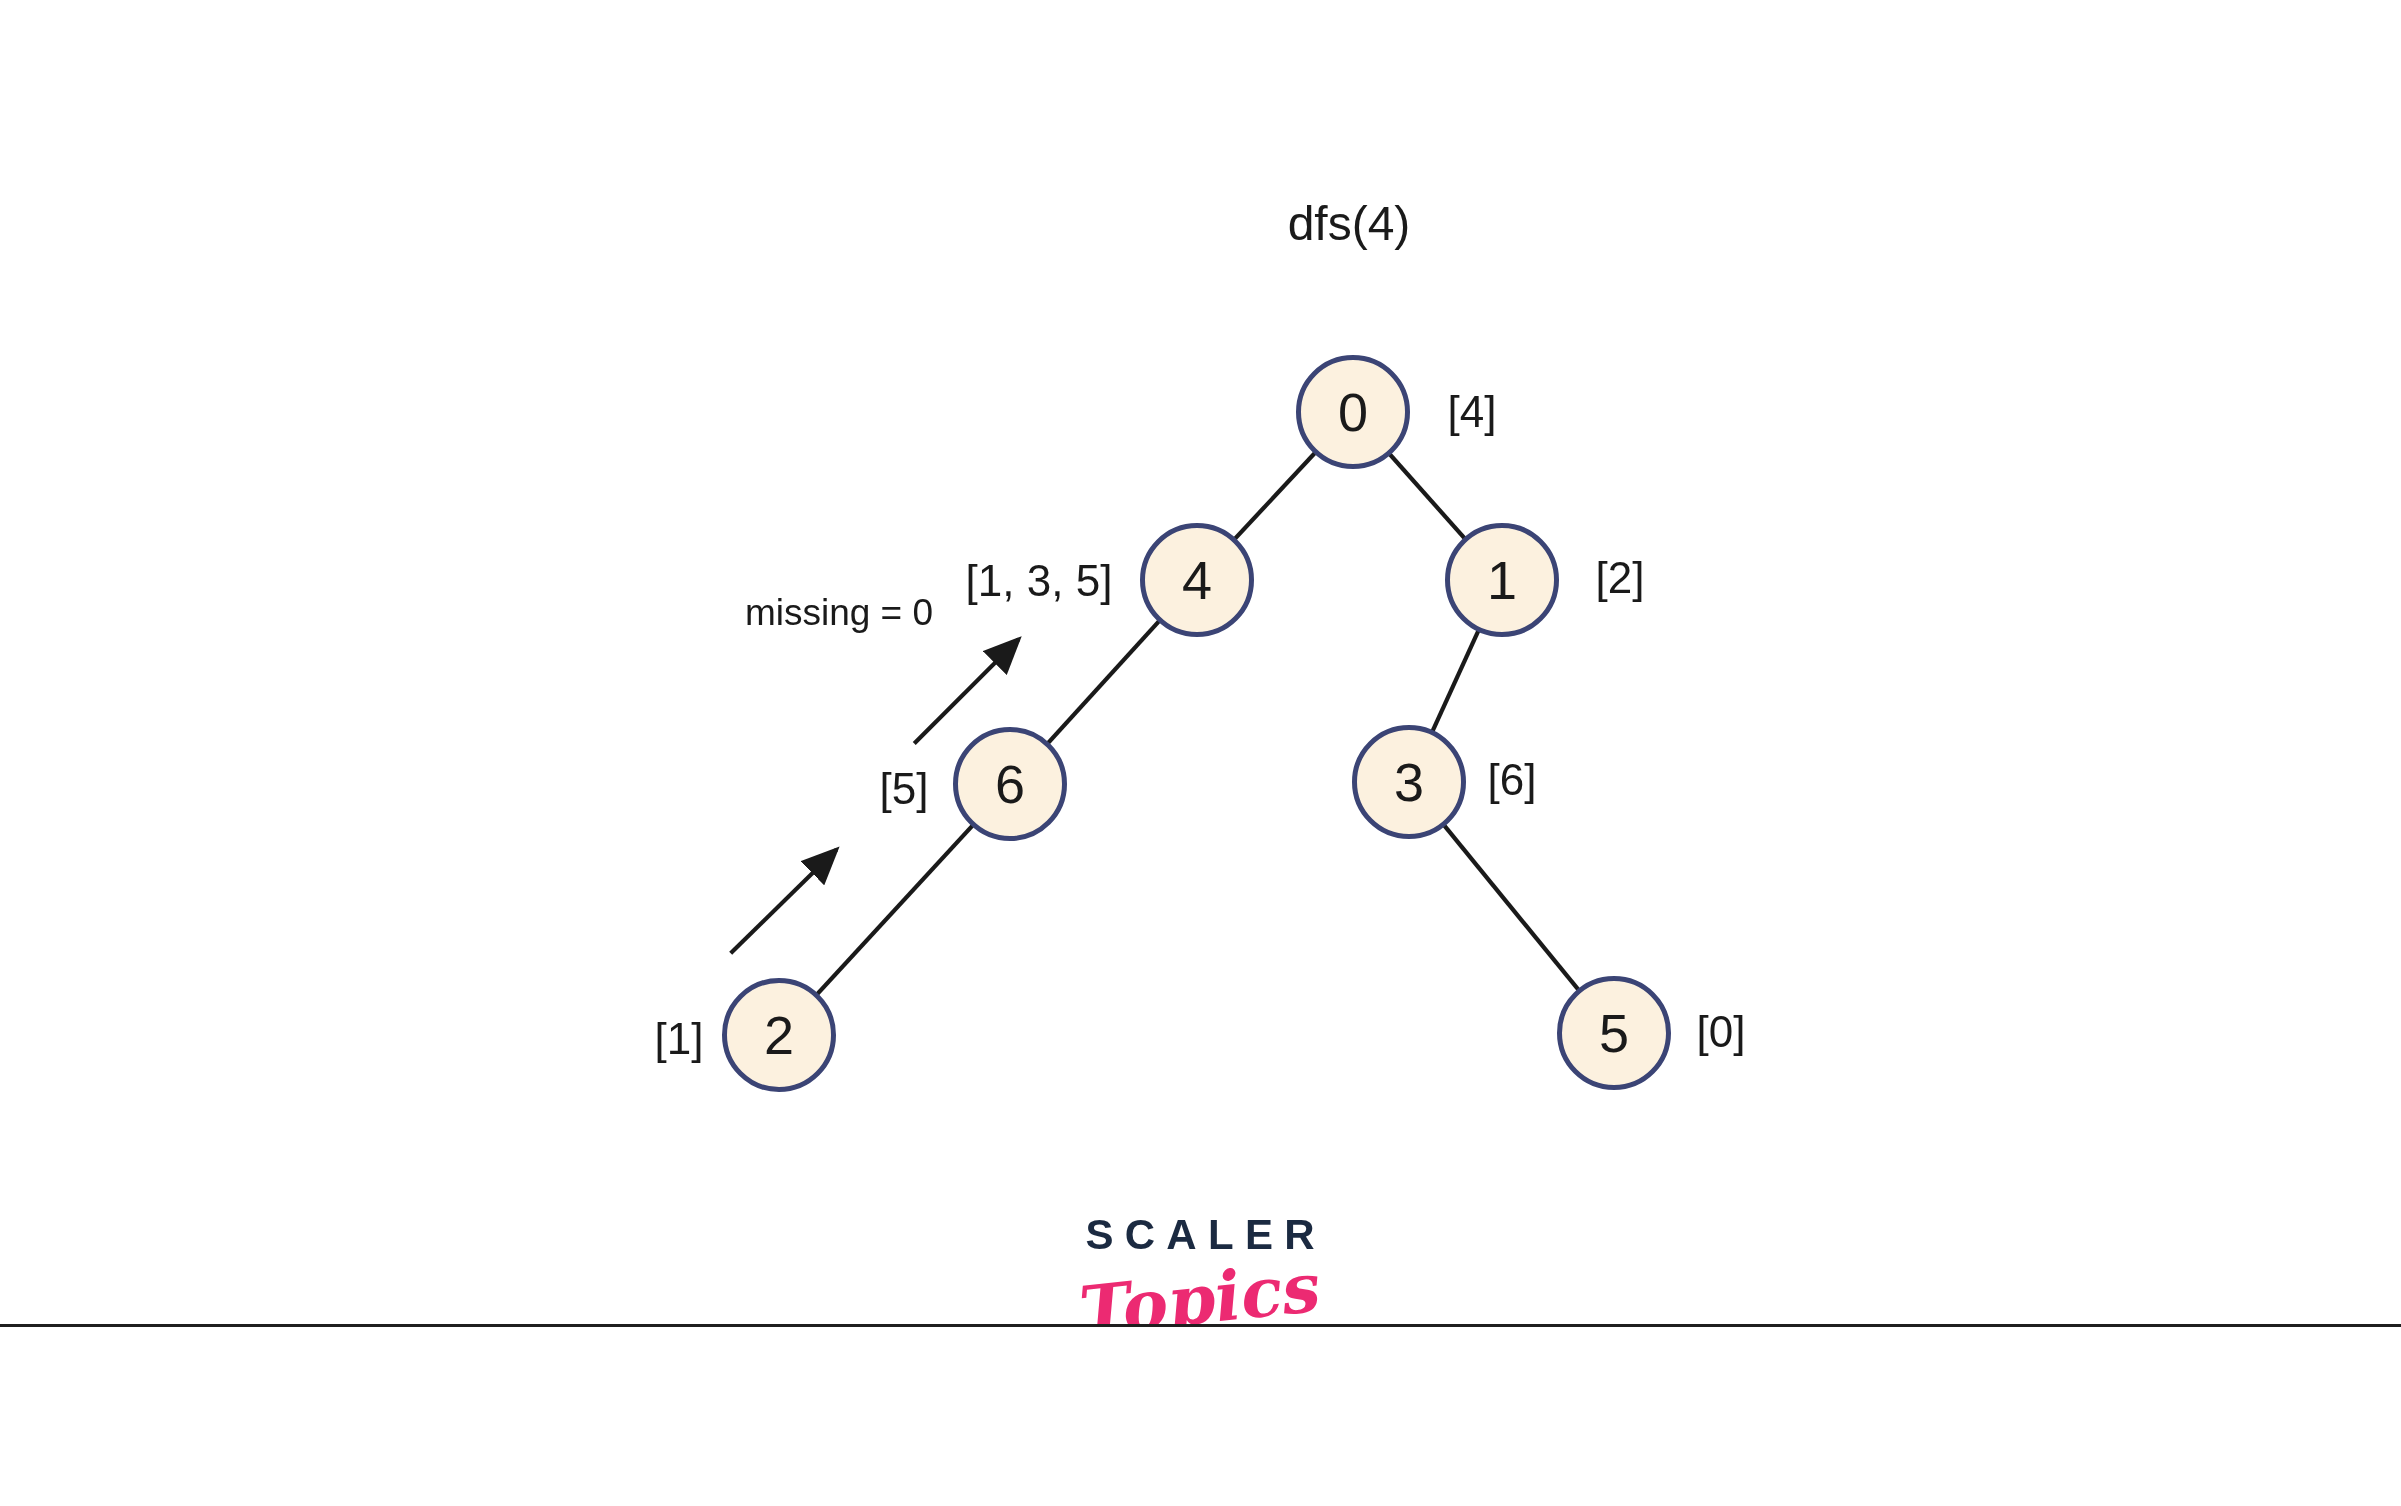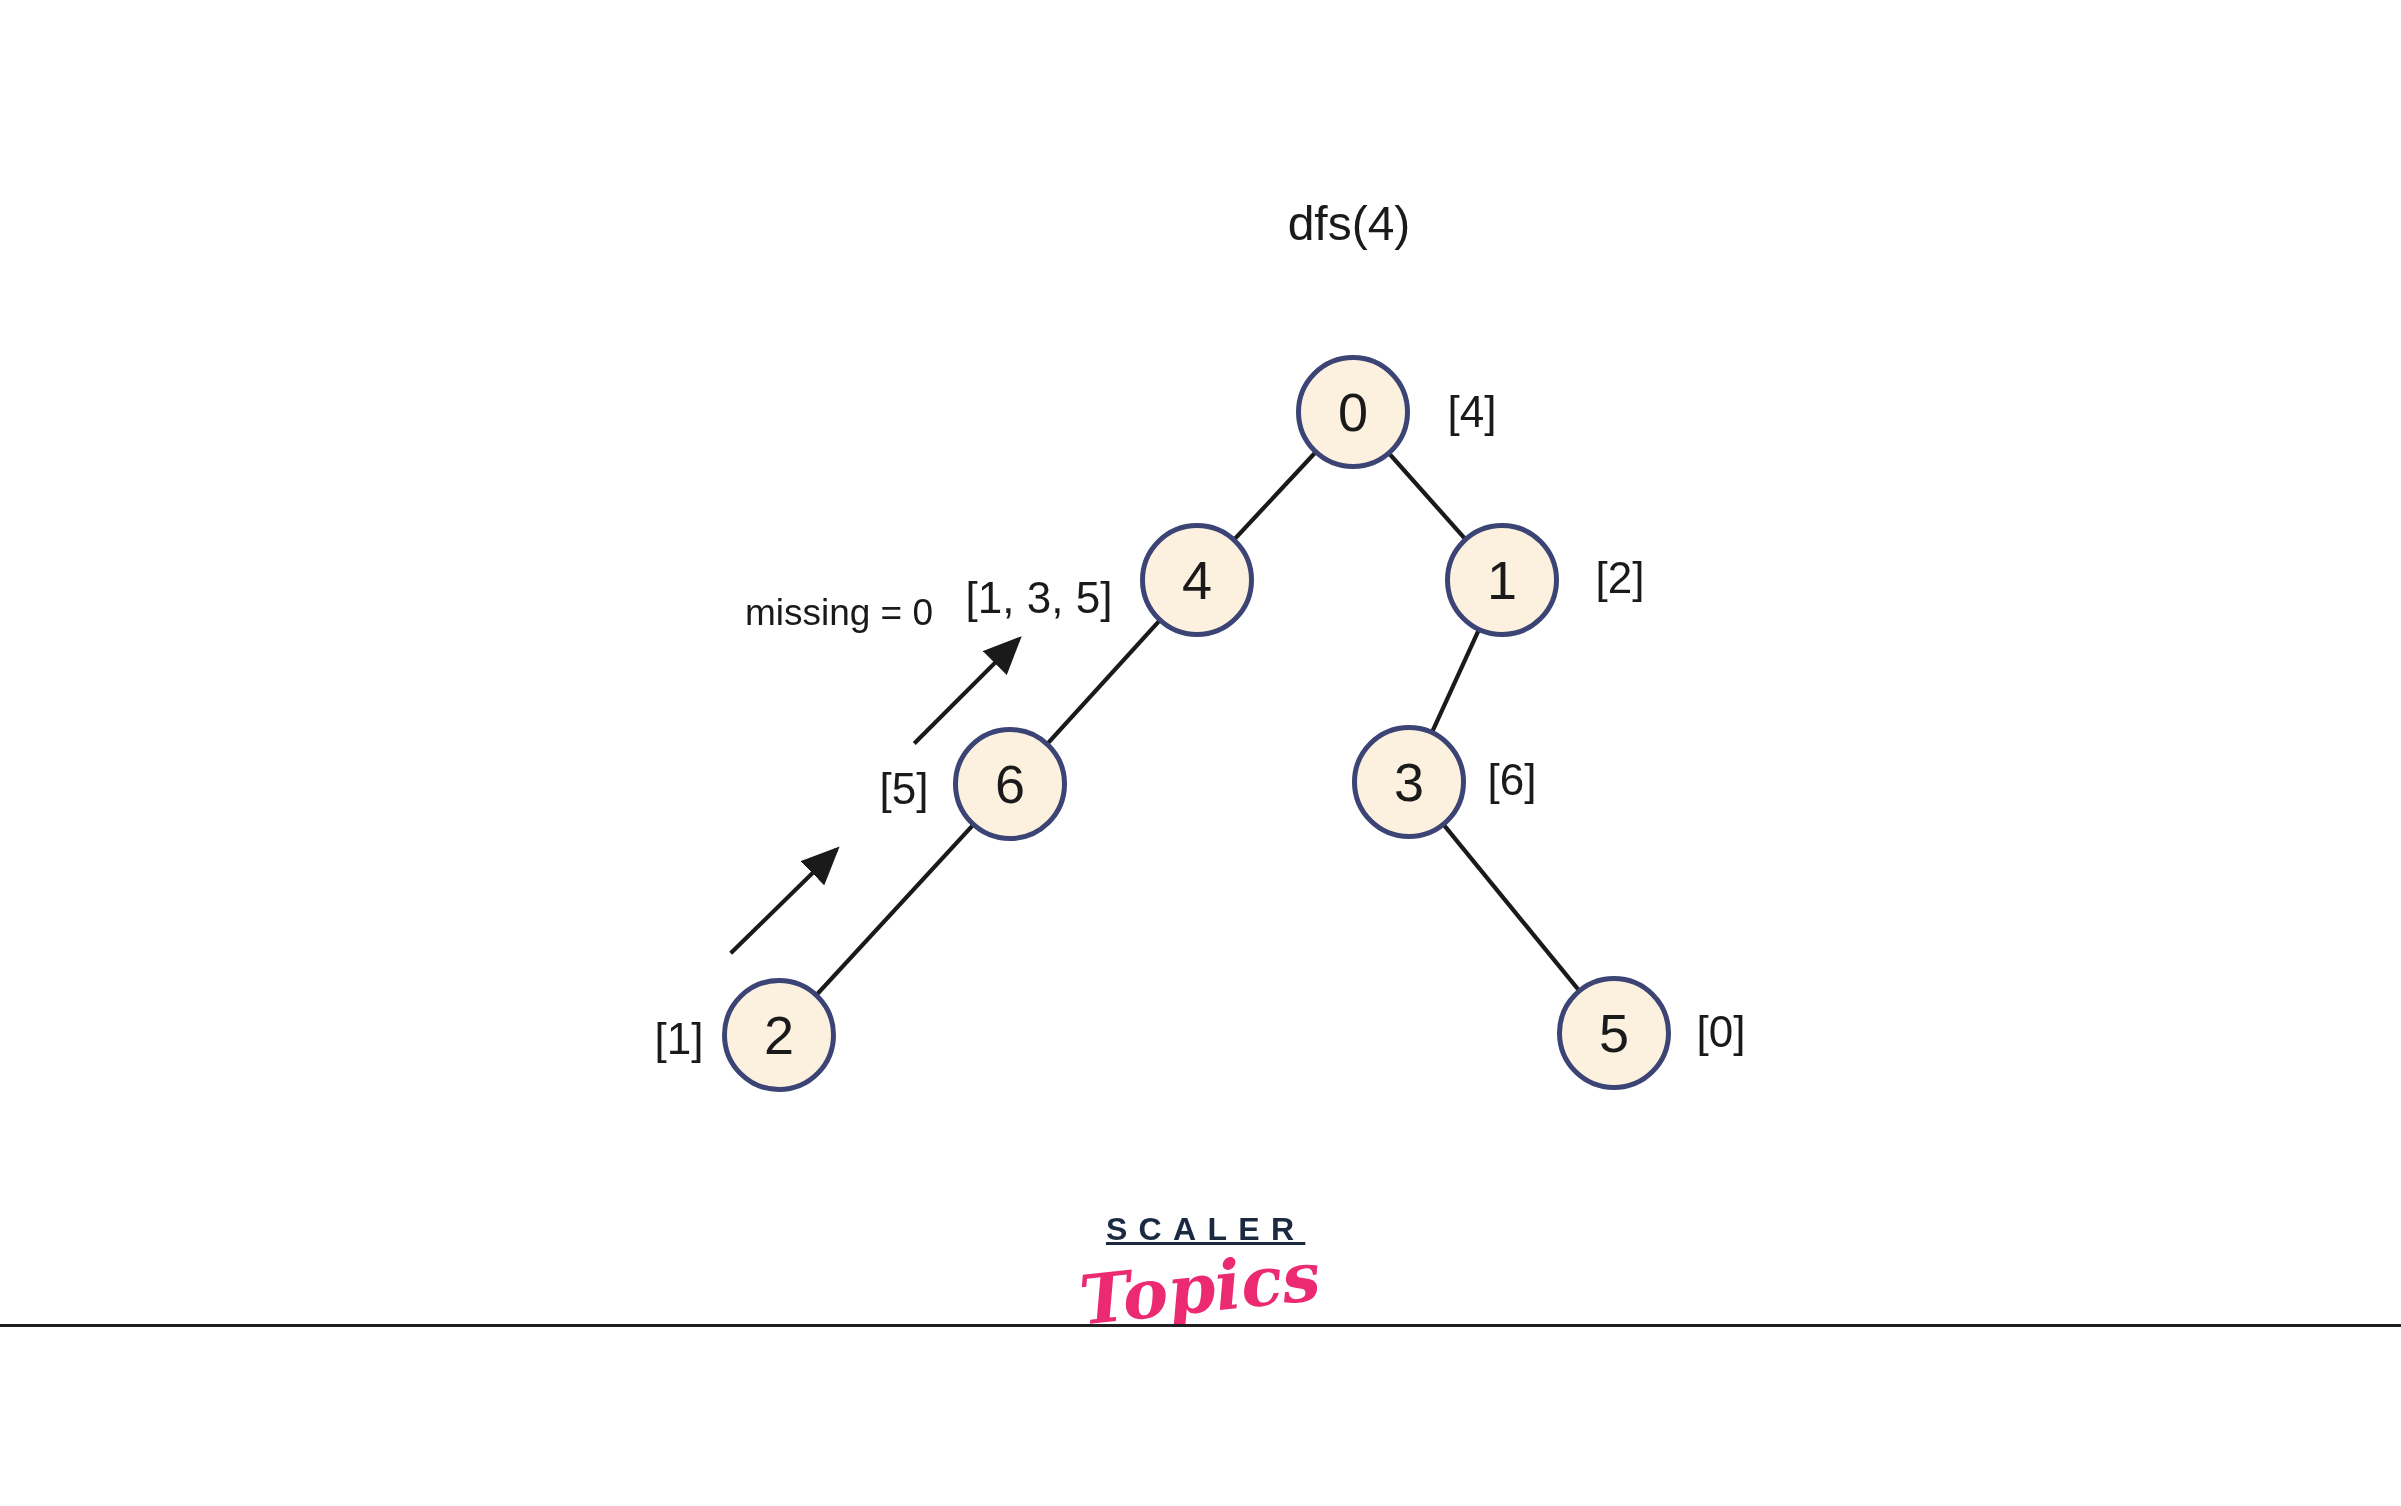--- a/index.html
+++ b/index.html
@@ -70,27 +70,26 @@
     margin-top:20px;
   }
   .logo{
     position:absolute;
     left:1200px; top:1211px;
     transform:translateX(-50%);
     text-align:center;
     z-index:3;
   }
   .logo-brand{
-    font-size:32px;
+    font-size:42px;
     font-weight:800;
     letter-spacing:11.3px;
     text-indent:11.3px;
     color:var(--brand-navy);
     white-space:nowrap;
-    text-decoration:underline;
   }
   .logo-script{
     margin-top:2.8px;
     font-family:"DejaVu Serif","Liberation Serif",serif;
     font-style:italic;
     font-weight:bold;
     font-size:68px;
     line-height:1.1;
     color:var(--brand-pink);
     transform:rotate(-6deg);
@@ -143,21 +142,21 @@
     <span>3</span>
   </div>
   <div class="node" style="left:722px;top:978px;">
     <span>2</span>
   </div>
   <div class="node" style="left:1557px;top:976px;">
     <span>5</span>
   </div>
 
   <div class="nlabel" style="left:1472px;top:412px;">[4]</div>
-  <div class="nlabel" style="left:1039px;top:598px;">[1, 3, 5]</div>
+  <div class="nlabel" style="left:1039px;top:581px;">[1, 3, 5]</div>
   <div class="nlabel" style="left:1620px;top:578px;">[2]</div>
   <div class="nlabel" style="left:904px;top:789px;">[5]</div>
   <div class="nlabel" style="left:1512px;top:780px;">[6]</div>
   <div class="nlabel" style="left:679px;top:1039px;">[1]</div>
   <div class="nlabel" style="left:1721px;top:1032px;">[0]</div>
 
   <div class="missing">missing = 0</div>
 
   <div class="logo">
     <div class="logo-brand">SCALER</div>

